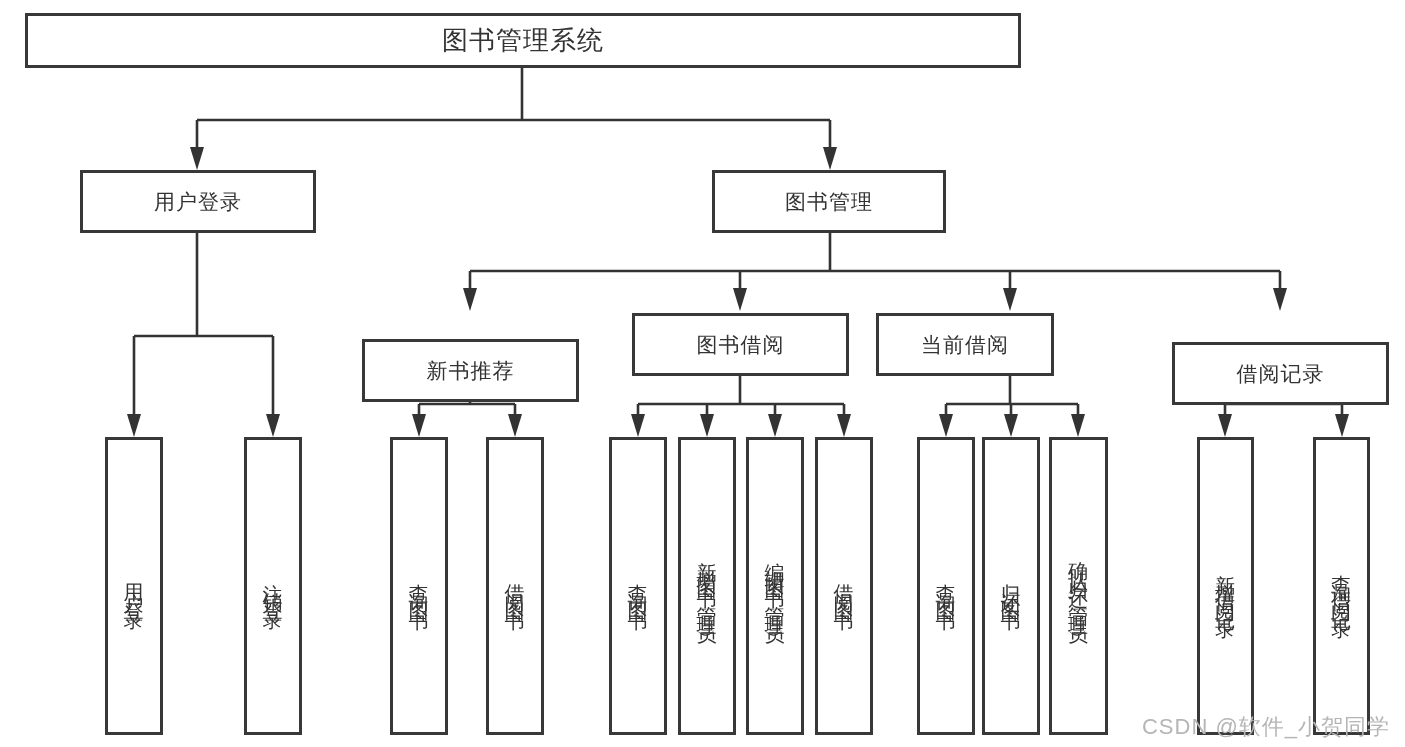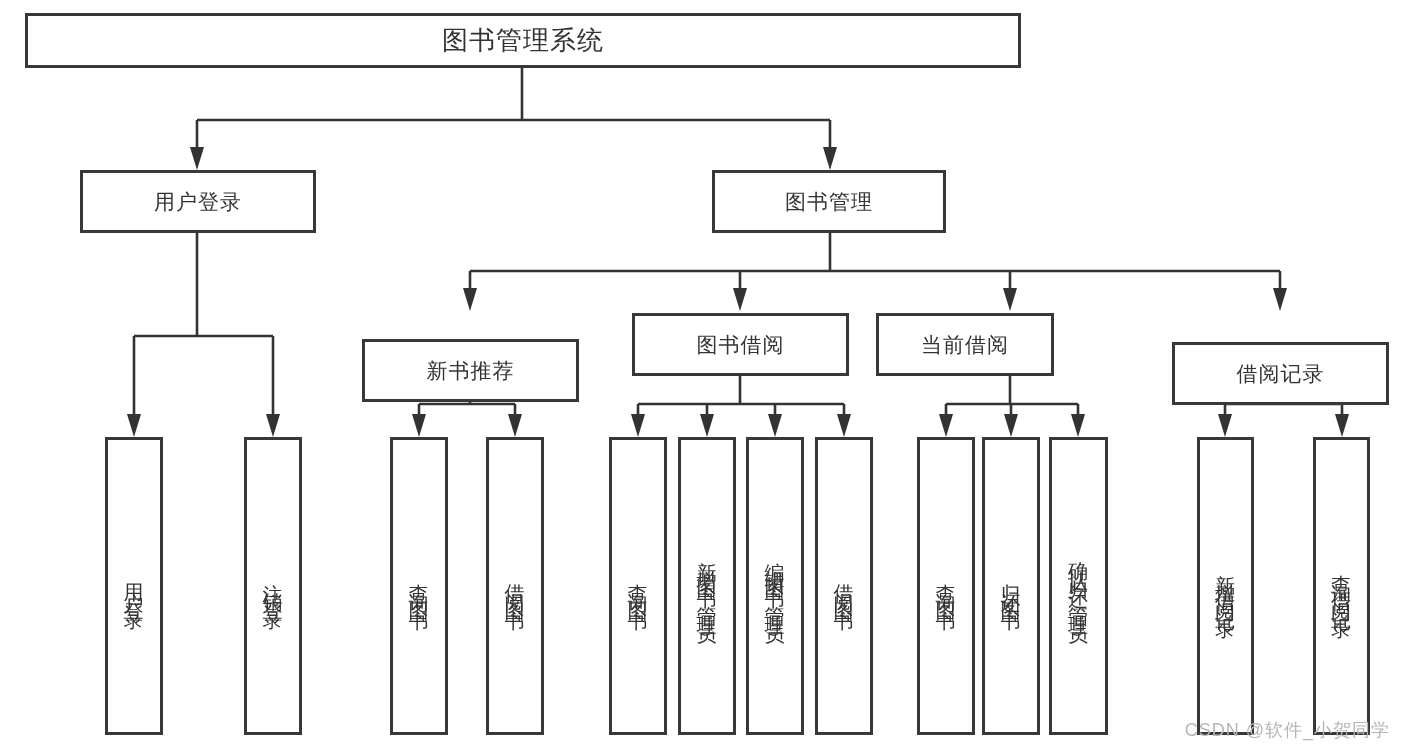--- a/index.html
+++ b/index.html
@@ -46,21 +46,21 @@
     text-orientation: mixed;
     font-size: 20px;
     letter-spacing: 9px;
     line-height: 1;
     padding: 8px 0;
   }
   .watermark {
     position: absolute;
     right: 15px;
     bottom: 5px;
-    font-size: 18px;
+    font-size: 22px;
     color: #b5b5b5;
     letter-spacing: 1px;
     white-space: nowrap;
   }
 </style>
 </head>
 <body>
 
 <div class="stage">
 

